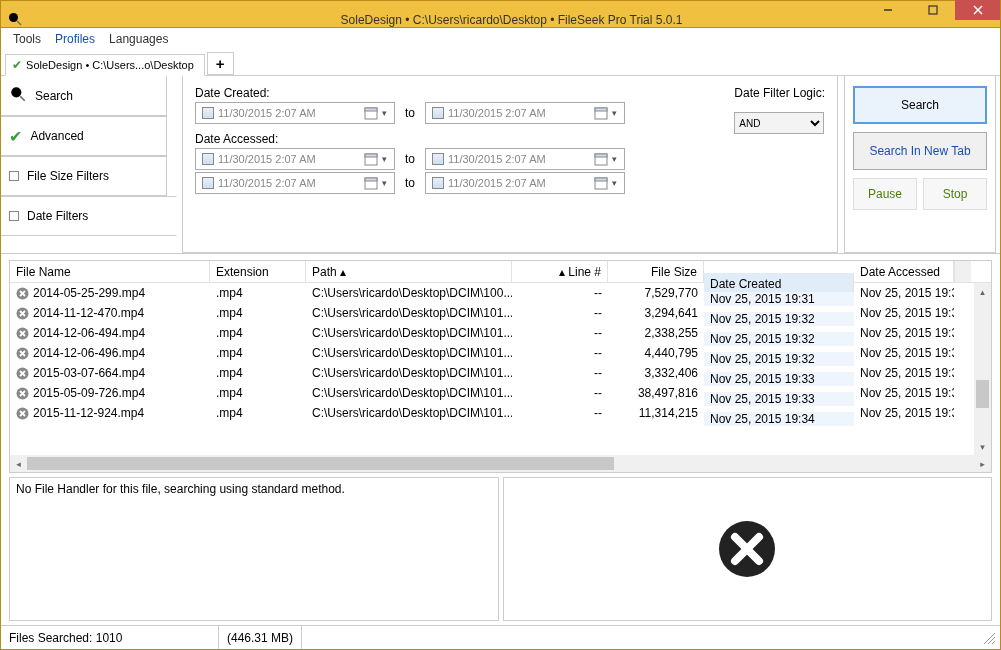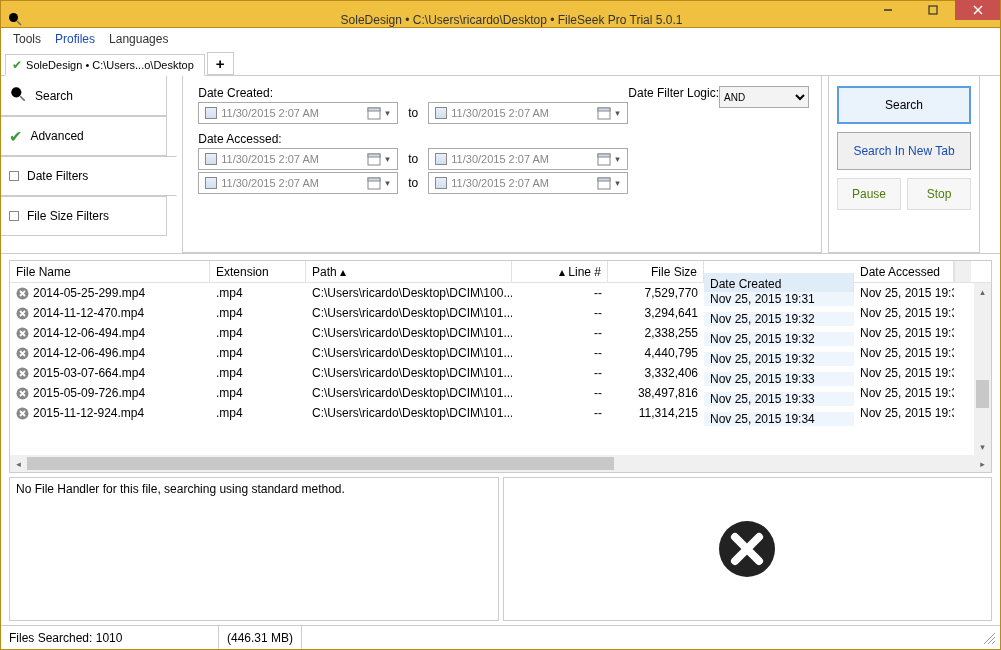--- a/index.html
+++ b/index.html
@@ -22,37 +22,37 @@
 
 .main { background: #fff; border: 1px solid #b88b1a; border-top: none; height: calc(650px - 28px - 22px); display: flex; flex-direction: column; }
 
 
 .tabstrip { height: 26px; display: flex; align-items: flex-end; border-bottom: 1px solid #ccc; padding-left: 4px; }
 .tab { border: 1px solid #ccc; border-bottom: 1px solid #fff; background: #fff; padding: 3px 10px 3px 6px; font-size: 11px; display: flex; align-items: center; gap: 4px; position: relative; top: 1px; }
 .tab .check { color: #3a9a3a; font-size: 12px; }
 .newtab { border: 1px solid #ccc; background: #fff; padding: 2px 8px; margin-left: 2px; font-weight: bold; font-size: 15px; position: relative; top: 0px; }
 
 
-.topsection { display: flex; border-bottom: 1px solid #ccc; padding-right: 20px; gap: 6px; height: 178px; }
+.topsection { display: flex; border-bottom: 1px solid #ccc; padding-right: 4px; gap: 6px; height: 178px; }
 .sidebar { width: 176px; display: flex; flex-direction: column; }
 .sideitem { border: 1px solid #ccc; border-left: none; background: #fff; padding: 10px 8px; display: flex; align-items: center; gap: 8px; font-size: 12px; height: 40px; }
 .sideitem.top { border-top: none; }
 .sideitem.active { border-right: 1px solid #fff; }
 .sideitem .sqicon { width: 10px; height: 10px; border: 1px solid #888; display: inline-block; }
 .sideitem:not(.active) { width: 166px; }
 
-.filterpanel { flex: 1; border: 1px solid #ccc; border-top: none; margin-top: 0; padding: 10px 12px 8px 12px; display: flex; flex-direction: column; gap: 4px; margin-left: -1px; align-items: flex-end; }
+.filterpanel { flex: 1; border: 1px solid #ccc; border-top: none; margin-top: 0; padding: 10px 12px 8px 12px; display: flex; flex-direction: column; gap: 4px; margin-left: -1px; }
 .dpgroup { display: flex; align-items: center; gap: 10px; }
 .datepick { display: flex; align-items: center; border: 1px solid #aaa; background: #fff; height: 22px; width: 200px; padding: 0 2px; }
 .datepick .chk { width: 12px; height: 12px; border: 1px solid #888; margin: 0 4px; background: linear-gradient(#e8f0fa,#d0def0); }
 .datepick .txt { flex: 1; color: #888; font-size: 11px; }
 .datepick .cal { width: 14px; height: 14px; margin-right: 2px; }
 .datepick .drop { width: 10px; font-size: 9px; color: #555; margin-left: 2px; }
 .toword { font-size: 12px; }
-.logic { margin-left: auto; display: flex; flex-direction: row; gap: 0; }
+.logic { margin-left: auto; display: flex; flex-direction: column; gap: 12px; }
 .logic select { width: 90px; height: 22px; border: 1px solid #aaa; background: #f3f3f3; font-size: 10px; }
 
 .buttoncol { width: 152px; border: 1px solid #ccc; border-top: none; padding: 10px 8px; display: flex; flex-direction: column; gap: 8px; }
 .bigbtn { height: 38px; border: 1px solid #aaa; background: #f0f0f0; font-size: 12px; }
 .bigbtn.primary { border: 2px solid #5a9de0; background: #eaf2fb; }
 .bigbtn.link { color: #1a4db3; }
 .btnrow { display: flex; gap: 6px; }
 .btnrow .smbtn { flex: 1; height: 32px; border: 1px solid #ddd; background: #f7f7f7; color: #4d7c0f; font-size: 12px; }
 
 
@@ -150,27 +150,27 @@
         <span><svg class="magnifier" viewBox="0 0 16 16" width="18" height="18">
               <circle cx="6.5" cy="6.5" r="4.5"></circle>
               <path d="M10 10 L14 14"></path>
             </svg></span>
         <span>Search</span>
       </div>
       <div class="sideitem">
         <span style="color:#3a9a3a;font-size:16px;">✔</span>
         <span>Advanced</span>
       </div>
+      <div class="sideitem">
+        <span class="sqicon"></span>
+        <span>File Size Filters</span>
+      </div>
       <div class="sideitem active">
         <span class="sqicon"></span>
         <span>Date Filters</span>
-      </div>
-      <div class="sideitem">
-        <span class="sqicon"></span>
-        <span>File Size Filters</span>
       </div>
     </div>
 
     <div class="filterpanel">
       <div style="display:flex;">
         <div style="flex:1; display:flex; flex-direction:column; gap:2px;">
           <label class="lbl">Date Created:</label>
           <div class="dpgroup">
             <div class="datepick">
                 <span class="chk"></span>

